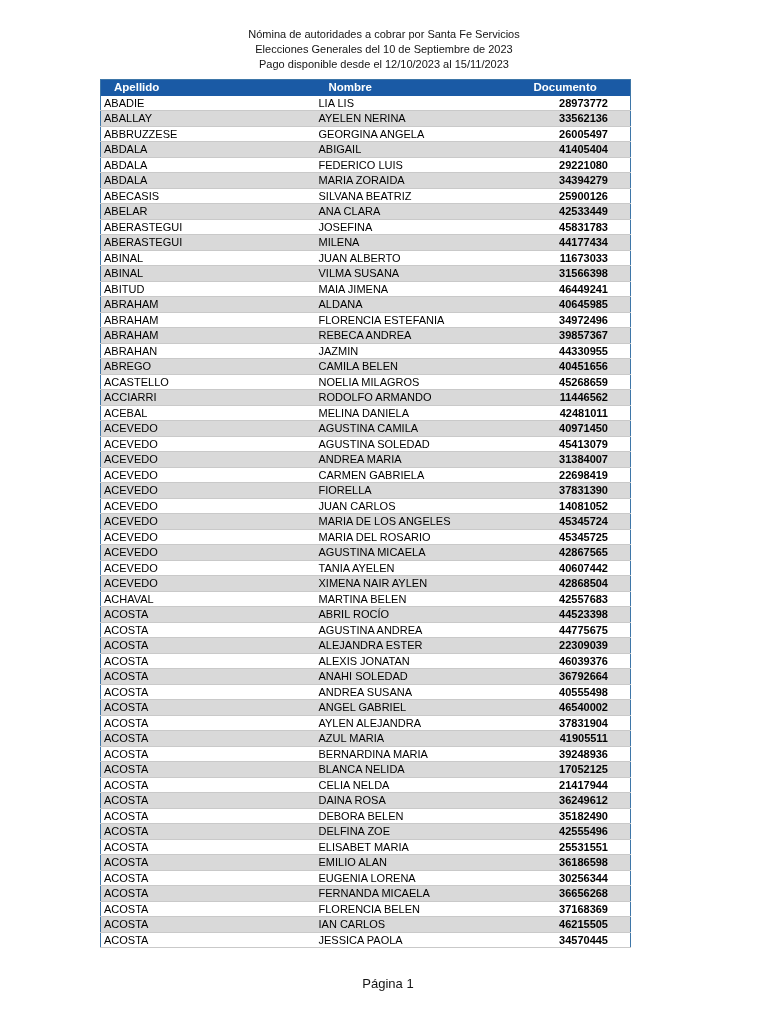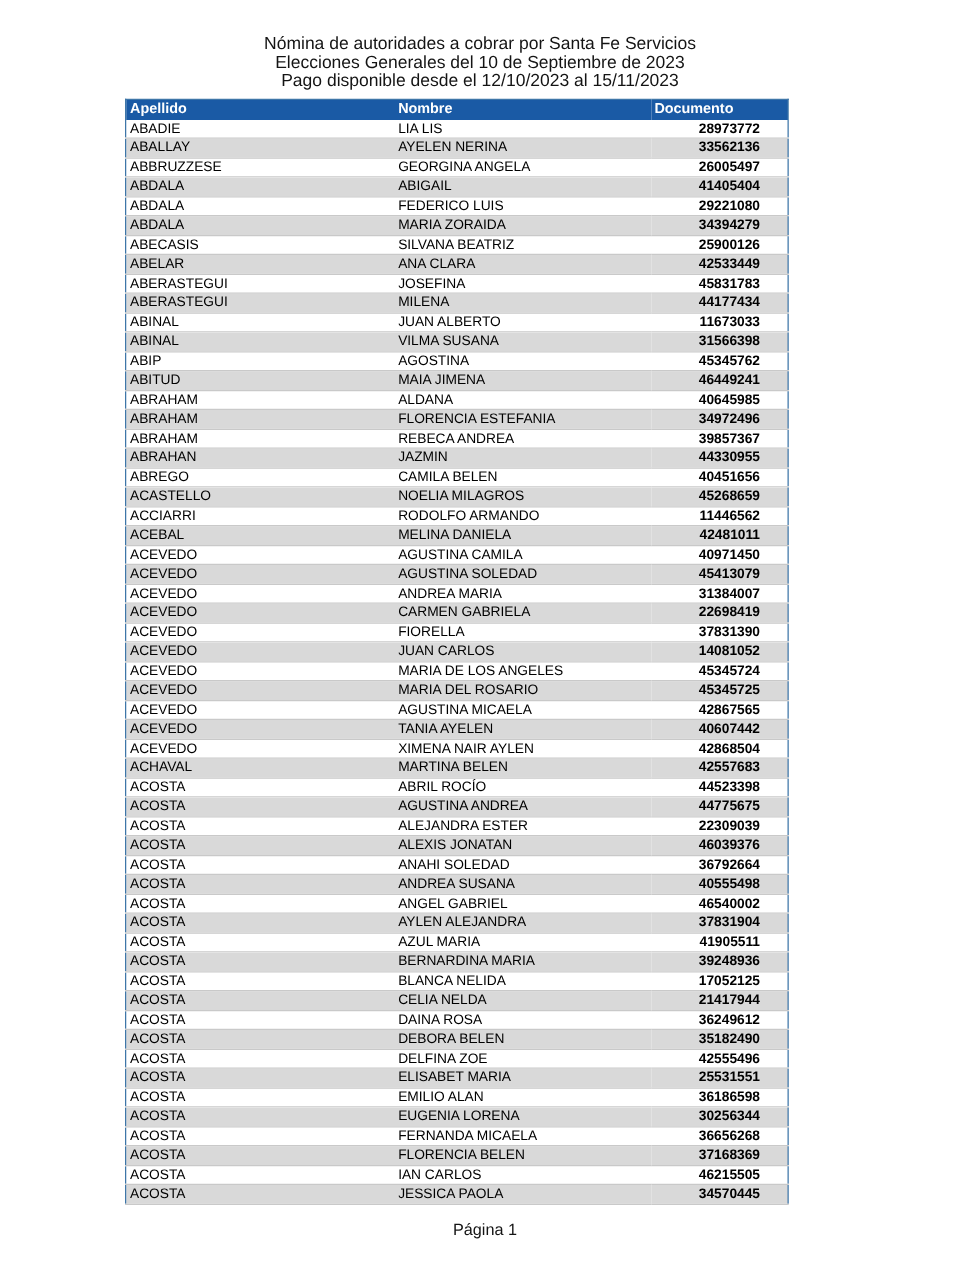--- a/index.html
+++ b/index.html
@@ -12,21 +12,21 @@
     color: #000000;
     position: relative;
     overflow: hidden;
   }
   .title-block {
     position: absolute;
     left: 0;
     top: 27px;
     width: 768px;
     text-align: center;
-    font-size: 14px;
+    font-size: 11px;
     line-height: 15px;
     color: #141414;
   }
   .doc-table {
     position: absolute;
     left: 100px;
     top: 79px;
     width: 530px;
     border-collapse: collapse;
     table-layout: fixed;
@@ -35,21 +35,21 @@
   .doc-table col.c-apellido  { width: 215px; }
   .doc-table col.c-nombre    { width: 205px; }
   .doc-table col.c-documento { width: 110px; }
   .doc-table th {
     background: var(--header-bg, #1A5AA5);
     color: var(--header-text, #ffffff);
     font-weight: bold;
     font-size: 11.5px;
     text-align: left;
     height: 16px;
-    padding: 0 3px;
+    padding: 0 13px;
     line-height: 15px;
     vertical-align: middle;
     white-space: nowrap;
     overflow: hidden;
   }
   .doc-table th.col-doc { text-align: left; padding-right: 20px; }
   .doc-table td {
     font-size: 11px;
     height: 14.5px;
     line-height: 14.5px;
@@ -149,25 +149,20 @@
     <td>ABINAL</td>
     <td>JUAN ALBERTO</td>
     <td class="col-doc">11673033</td>
   </tr>
       <tr>
     <td>ABINAL</td>
     <td>VILMA SUSANA</td>
     <td class="col-doc">31566398</td>
   </tr>
       <tr>
-    <td>ABIP</td>
-    <td>AGOSTINA</td>
-    <td class="col-doc">45345762</td>
-  </tr>
-      <tr>
     <td>ABITUD</td>
     <td>MAIA JIMENA</td>
     <td class="col-doc">46449241</td>
   </tr>
       <tr>
     <td>ABRAHAM</td>
     <td>ALDANA</td>
     <td class="col-doc">40645985</td>
   </tr>
       <tr>

